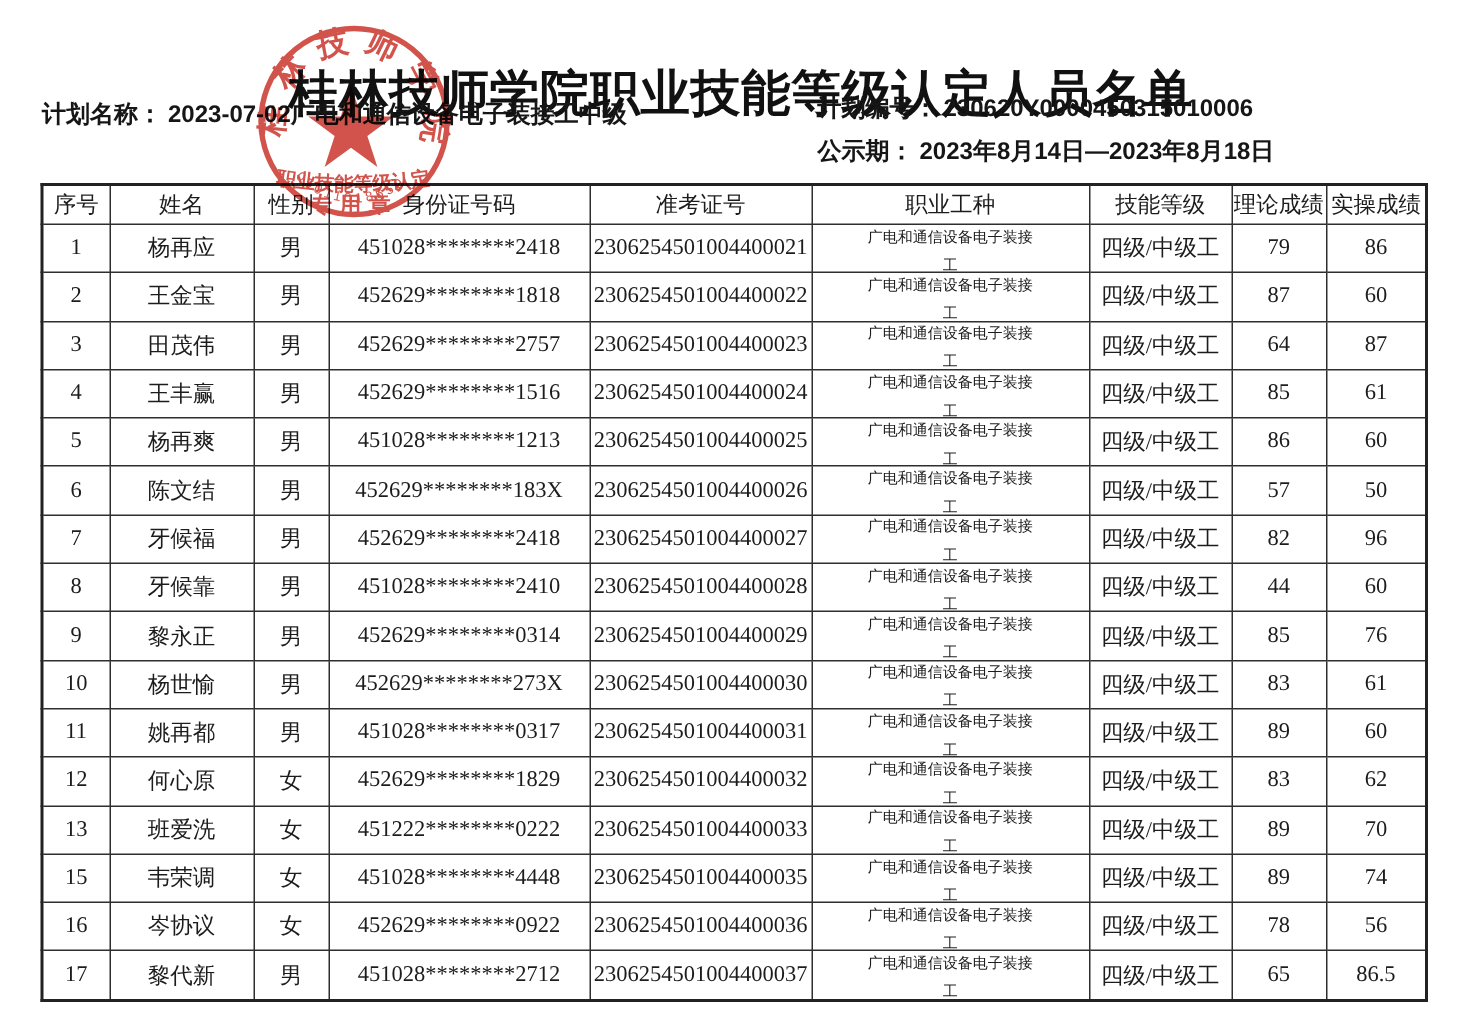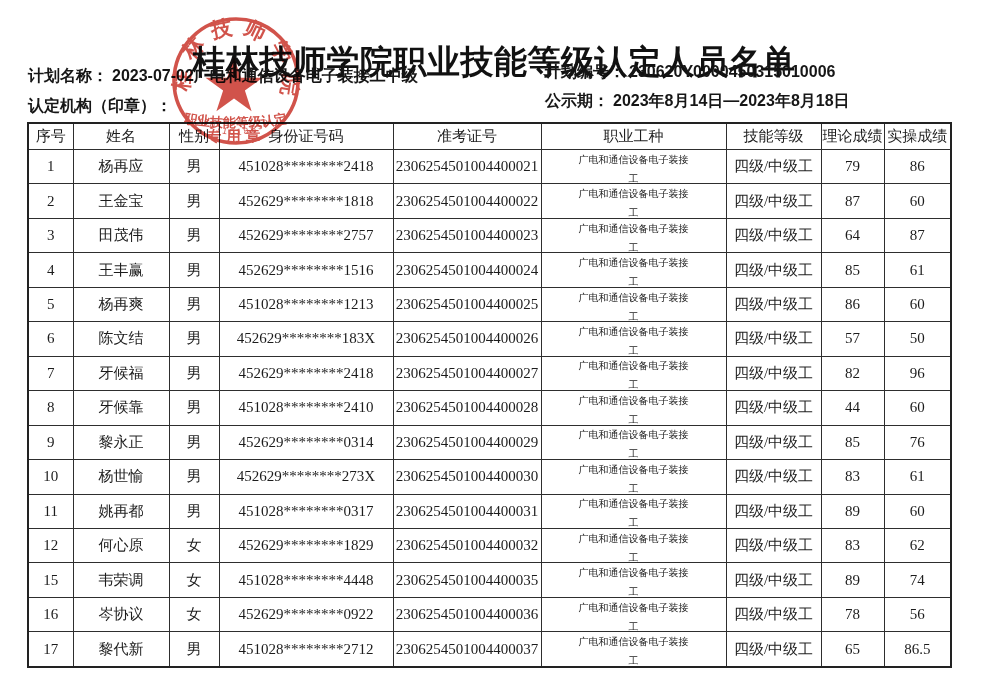--- a/index.html
+++ b/index.html
@@ -80,21 +80,20 @@
 <body>
 
 <div class="page">
 
   <div class="doc-title">桂林技师学院职业技能等级认定人员名单</div>
 
   <div class="meta m-plan-name"><span class="label">计划名称：</span><span>2023-07-02广电和通信设备电子装接工中级</span></div>
 
   <div class="meta m-plan-no"><span class="label">计划编号：</span><span>230620Y0000450315010006</span></div>
 
-  <div class="meta m-org"><span>认定机构（印章）：</span></div>
 
   <div class="meta m-publicity"><span class="label">公示期：</span><span>2023年8月14日—2023年8月18日</span></div>
 
   <table class="doc-table">
     <colgroup>
       <col class="col-c0">
         <col class="col-c1">
         <col class="col-c2">
       <col class="col-c3">
         <col class="col-c4">
@@ -279,20 +278,34 @@
           <td>2306254501004400032</td>
           <td>
             <span class="occ1">广电和通信设备电子装接</span>
             <span class="occ2">工</span>
           </td>
           <td>四级/中级工</td>
           <td>83</td>
           <td>62</td>
         </tr>
         <tr>
+          <td>13</td>
+          <td>班爱洗</td>
+          <td>女</td>
+          <td>451222********0222</td>
+          <td>2306254501004400033</td>
+          <td>
+            <span class="occ1">广电和通信设备电子装接</span>
+            <span class="occ2">工</span>
+          </td>
+          <td>四级/中级工</td>
+          <td>89</td>
+          <td>70</td>
+        </tr>
+        <tr>
           <td>15</td>
           <td>韦荣调</td>
           <td>女</td>
           <td>451028********4448</td>
           <td>2306254501004400035</td>
           <td>
             <span class="occ1">广电和通信设备电子装接</span>
             <span class="occ2">工</span>
           </td>
           <td>四级/中级工</td>

